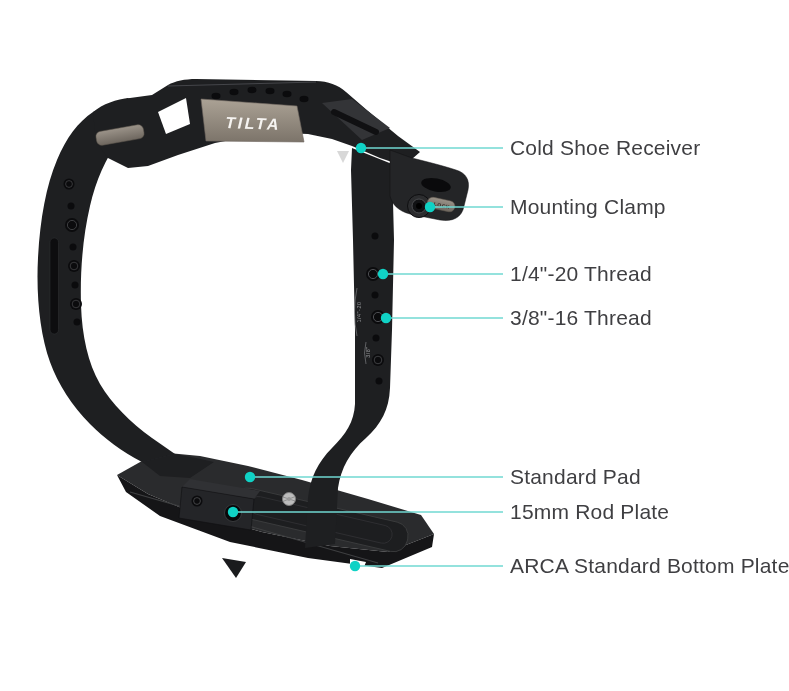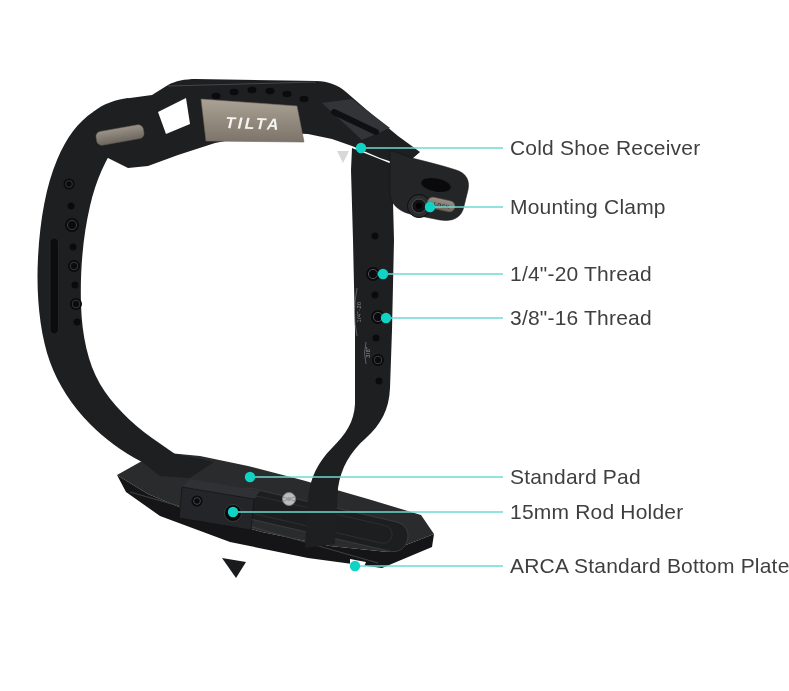--- a/index.html
+++ b/index.html
@@ -217,16 +217,16 @@
       <circle cx="233" cy="512" r="5.2"></circle>
       <circle cx="355" cy="566" r="5.2"></circle>
     </g>
   </svg>
 
   <div class="callout-label" style="top:135px">Cold Shoe Receiver</div>
   <div class="callout-label" style="top:194px">Mounting Clamp</div>
   <div class="callout-label" style="top:261px">1/4"-20 Thread</div>
   <div class="callout-label" style="top:305px">3/8"-16 Thread</div>
   <div class="callout-label" style="top:464px">Standard Pad</div>
-  <div class="callout-label" style="top:499px">15mm Rod Holder</div>
+  <div class="callout-label" style="top:499px">15mm Rod Plate</div>
   <div class="callout-label" style="top:553px">ARCA Standard Bottom Plate</div>
 
 </div>
 
 </body></html>

